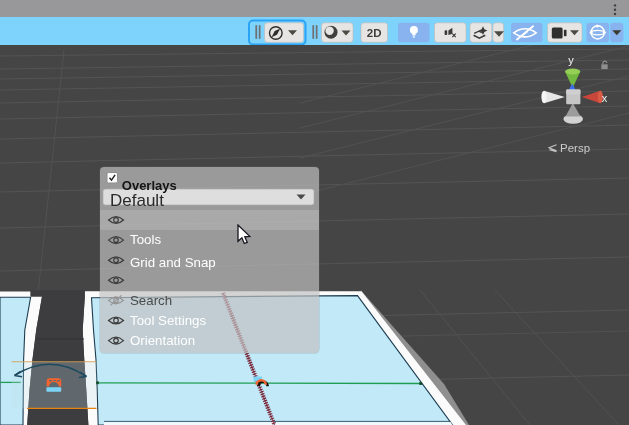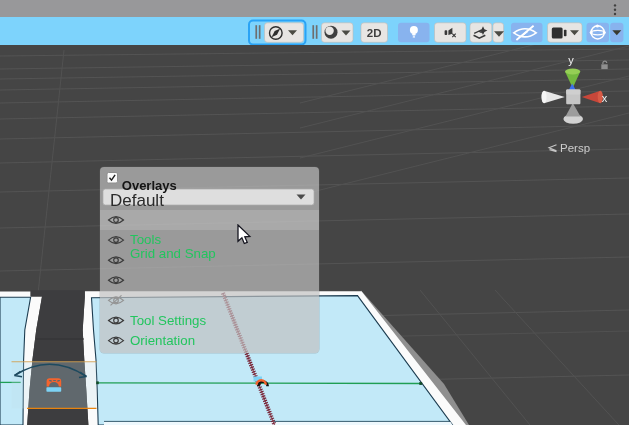--- a/index.html
+++ b/index.html
@@ -3,21 +3,21 @@
 <meta charset="utf-8">
 <style>
   html,body{margin:0;padding:0;}
   body{width:629px;height:425px;overflow:hidden;position:relative;
        font-family:"Liberation Sans", sans-serif;background:#454545;}
   .topbar{position:absolute;left:0;top:0;width:629px;height:17px;background:#98989a;}
   .toolbar{position:absolute;left:0;top:17px;width:629px;height:28px;background:#7dd3fc;}
   .panel{position:absolute;left:100px;top:167px;width:219px;height:186px;
          background:rgba(192,192,192,0.69);border-radius:4px;
          box-shadow:0 0 0 0.5px rgba(110,110,110,0.35);}
-  .row{position:absolute;left:0;width:219px;height:20px;font-size:13.3px;color:#22c55e;}
+  .row{position:absolute;left:0;width:219px;height:20px;font-size:13.3px;color:#ffffff;}
   .rowlabel{position:absolute;left:30px;top:2.2px;}
   svg{display:block;}
 </style>
 </head>
 <body>
 
 <svg id="scene" width="629" height="425" viewBox="0 0 629 425" style="position:absolute;left:0;top:0;">
   <rect x="0" y="0" width="629" height="425" fill="#454545"></rect>
 
   <g stroke="#545454" stroke-width="1" fill="none">
@@ -256,22 +256,25 @@
           <circle cx="8" cy="5" r="2.3"></circle>
         <path d="M2.5,10 L13.5,0"></path>
       </g>
     </g>
   </svg>
   <div style="position:absolute;left:21.8px;top:3.3px;font-size:13px;font-weight:bold;color:#141414;margin-top:8px;">Overlays</div>
   <div style="position:absolute;left:10px;top:24px;font-size:17px;color:#2a2a2a;">Default</div>
   <div class="row" style="top:63.1px;">
       <span class="rowlabel">Tools</span>
     </div>
-  <div class="row" style="top:77px;">
+  <div class="row" style="top:86px;">
       <span class="rowlabel">Grid and Snap</span>
+    </div>
+  <div class="row" style="top:123.4px;color:#4a4a4a;">
+      <span class="rowlabel">Search</span>
     </div>
   <div class="row" style="top:143.5px;">
       <span class="rowlabel">Tool Settings</span>
     </div>
   <div class="row" style="top:163.6px;">
       <span class="rowlabel">Orientation</span>
     </div>
 </div>
 
 <svg width="17" height="23" viewBox="0 0 17 23" style="position:absolute;left:236.2px;top:223.6px;">

